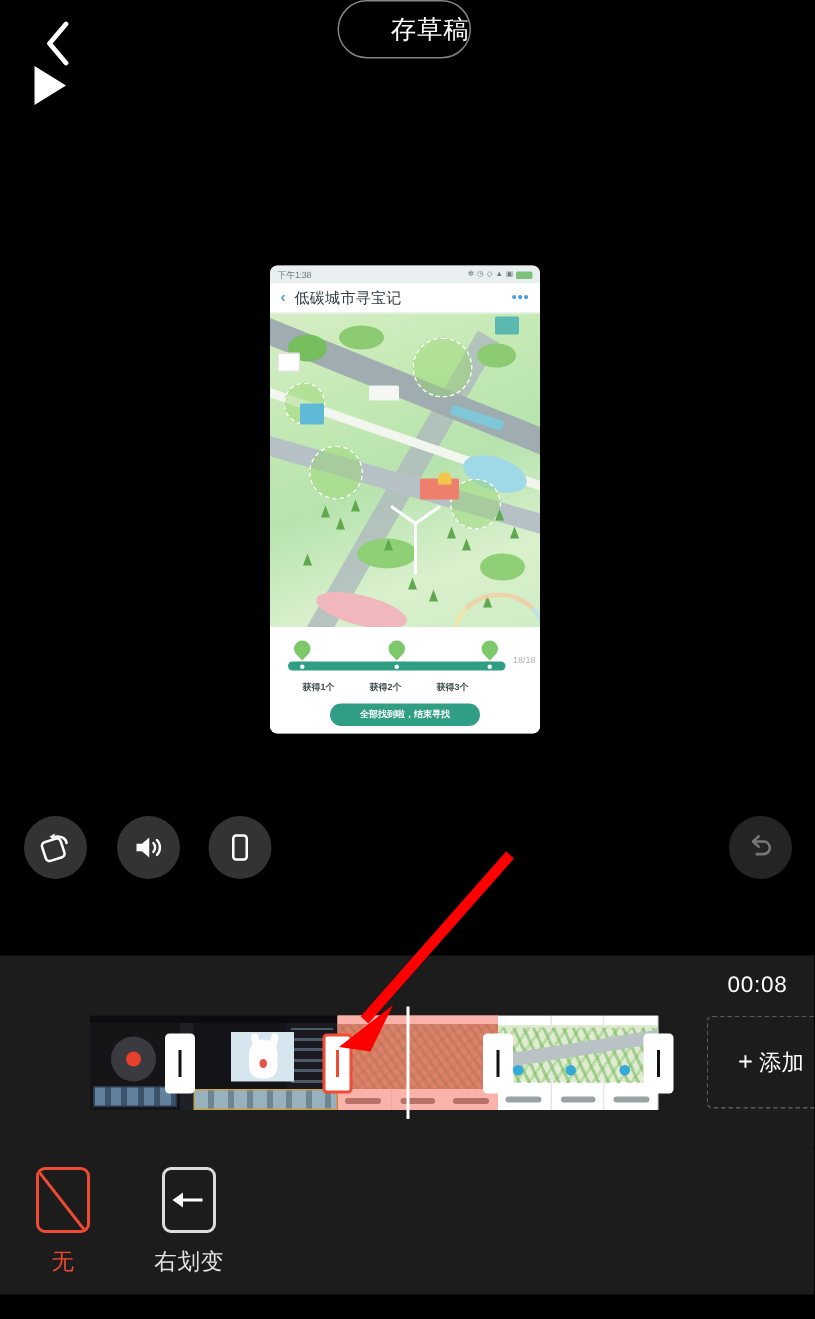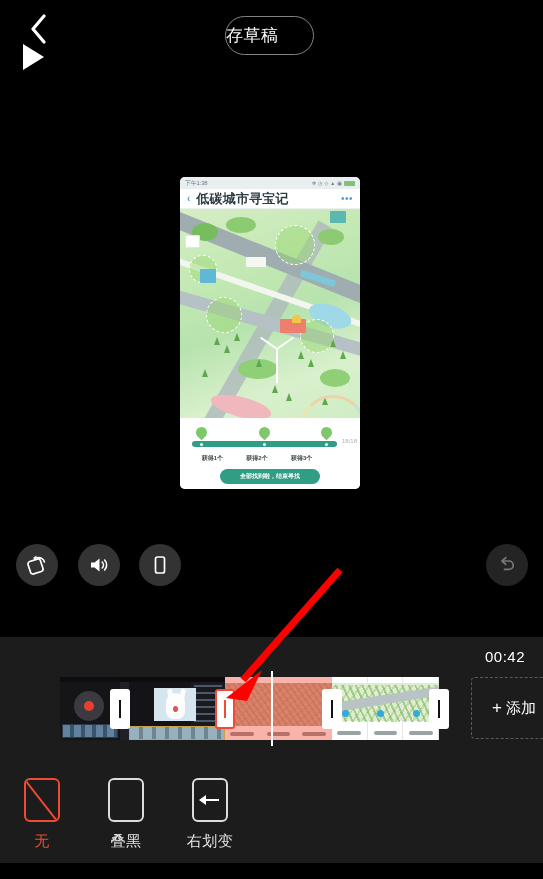--- a/index.html
+++ b/index.html
@@ -34,25 +34,25 @@
     left: 14px; top: 6px;
     width: 48px; height: 46px;
     display: flex; align-items: center; justify-content: center;
   }
   .back-chev {
     width: 17px; height: 30px;
     display: block;
   }
   .draft-btn {
     position: absolute;
-    left: 225px; top: 16px;
+    left: 225px; top: 0;
     width: 89px; height: 39px;
     border: 1.5px solid #838383;
     border-radius: 20px;
-    display: flex; align-items: center; justify-content: flex-start;
+    display: flex; align-items: center; justify-content: flex-end;
     color: #ffffff;
     font-size: 17px;
     letter-spacing: 0.5px;
     box-sizing: border-box;
   }
   .export-btn {
     position: absolute;
     left: 434px; top: 5px;
     width: 88px; height: 39px;
     border-radius: 20px;
@@ -114,22 +114,22 @@
     box-sizing: border-box;
   }
   .pp-nav .bk {
     color: #4a9fe0;
     font-size: 10px;
     margin-right: 6px;
     font-weight: bold;
   }
   .pp-nav .ttl {
     color: #2d3b42;
-    font-size: 13px;
-    font-weight: bold;
+    font-size: 10px;
+    font-weight: normal;
     flex: 1;
     letter-spacing: 0.2px;
   }
   .pp-nav .dots {
     color: #4a9fe0;
     font-size: 10px;
     letter-spacing: 0.5px;
     line-height: 4px;
   }
   .pp-illus {
@@ -703,21 +703,21 @@
       </svg>
     </div>
   </div>
 
   <svg class="arrow-svg" viewBox="0 0 543 190">
     <line x1="340" y1="30" x2="243" y2="140" stroke="#ff0000" stroke-width="7" stroke-linecap="butt"></line>
     <polygon points="226,158 262,130 247,161" fill="#ff0000"></polygon>
   </svg>
 
   <div class="timeline">
-    <span class="tl-time">00:42</span>
+    <span class="tl-time">00:08</span>
   </div>
 
   <div class="play-btn">
     <span class="play-tri"></span>
   </div>
 
   <div class="strip">
     <div class="clip" style="width:60px;">
       <div class="art art-editor">
         <span class="top"></span>
@@ -798,24 +798,20 @@
     <span>添加</span>
   </div>
 
   <div class="picker">
 
     <div class="opt selected">
       <span class="ico ico-none"></span>
       <span class="lbl">无</span>
     </div>
 
-    <div class="opt">
-      <span class="ico ico-black"></span>
-      <span class="lbl">叠黑</span>
-    </div>
 
 
 
 
 
     <div class="opt">
       <span class="ico ico-arrow left">
         <span class="shaft"></span>
           <span class="head"></span>
       </span>

